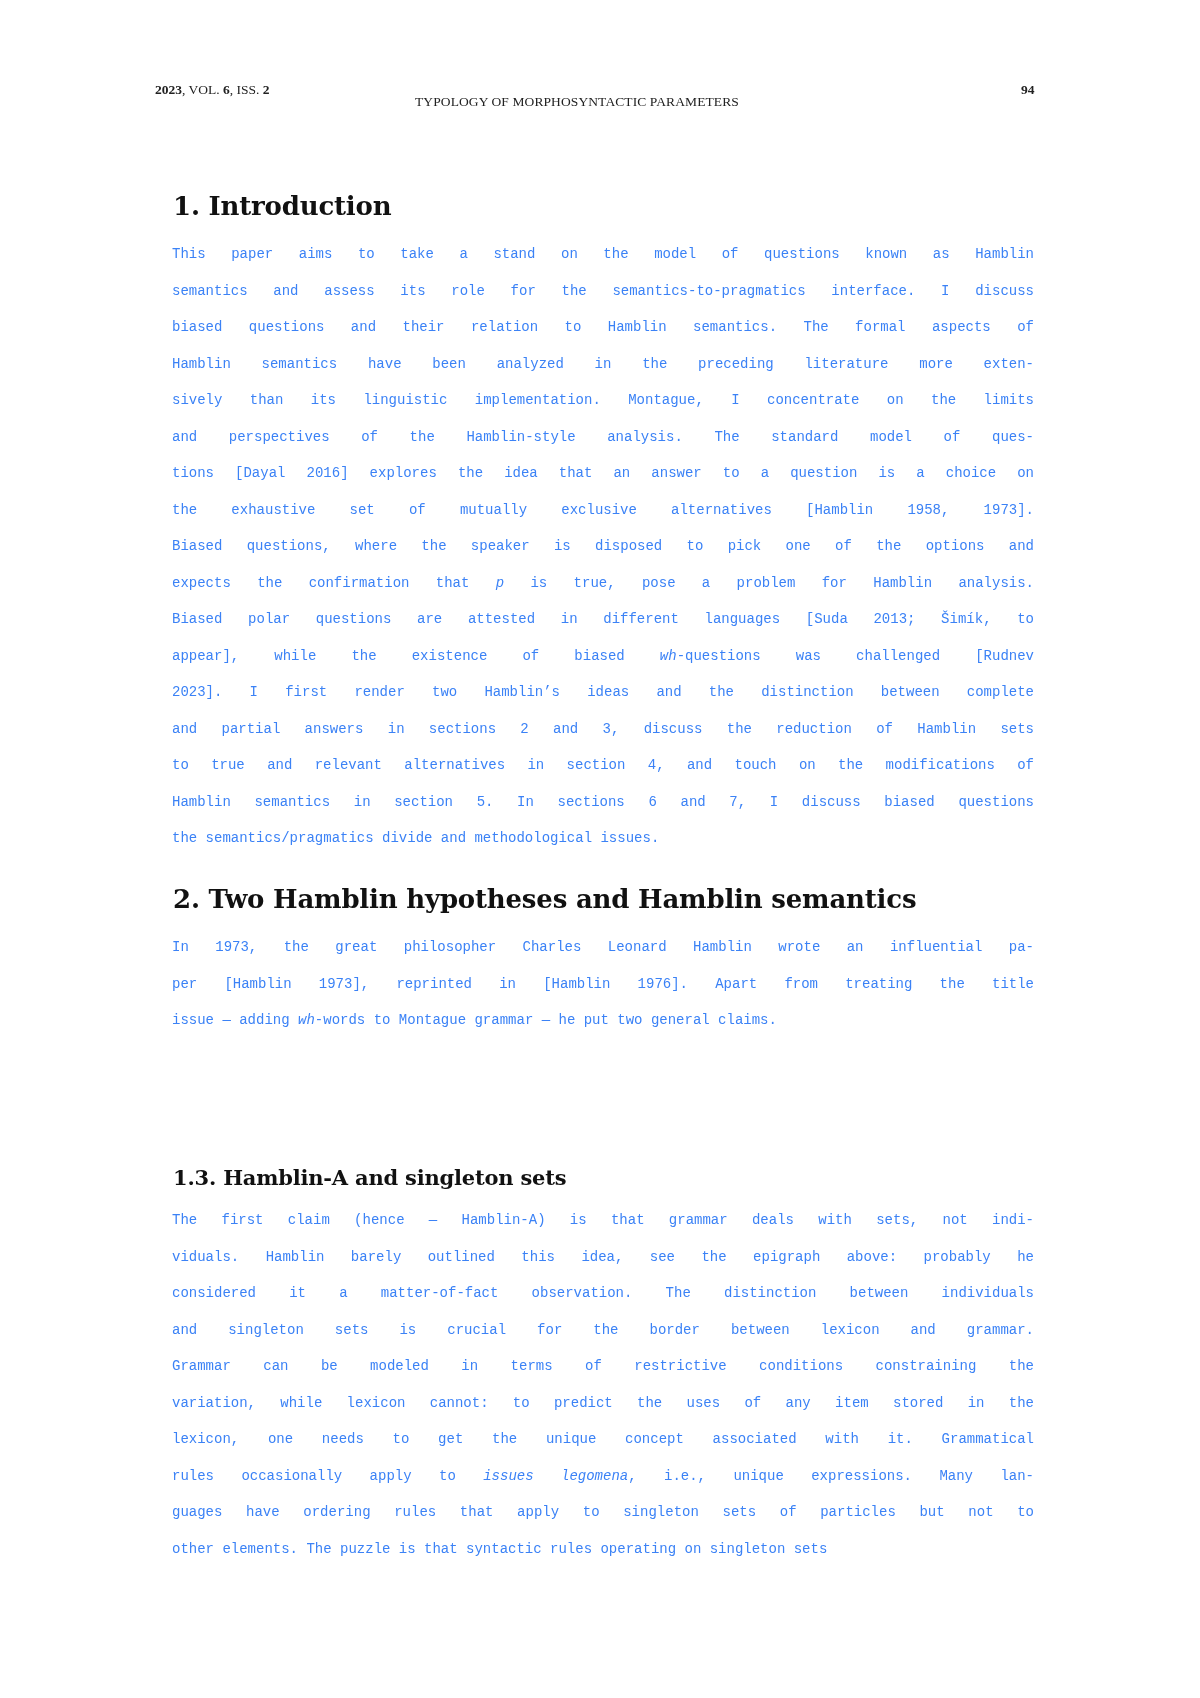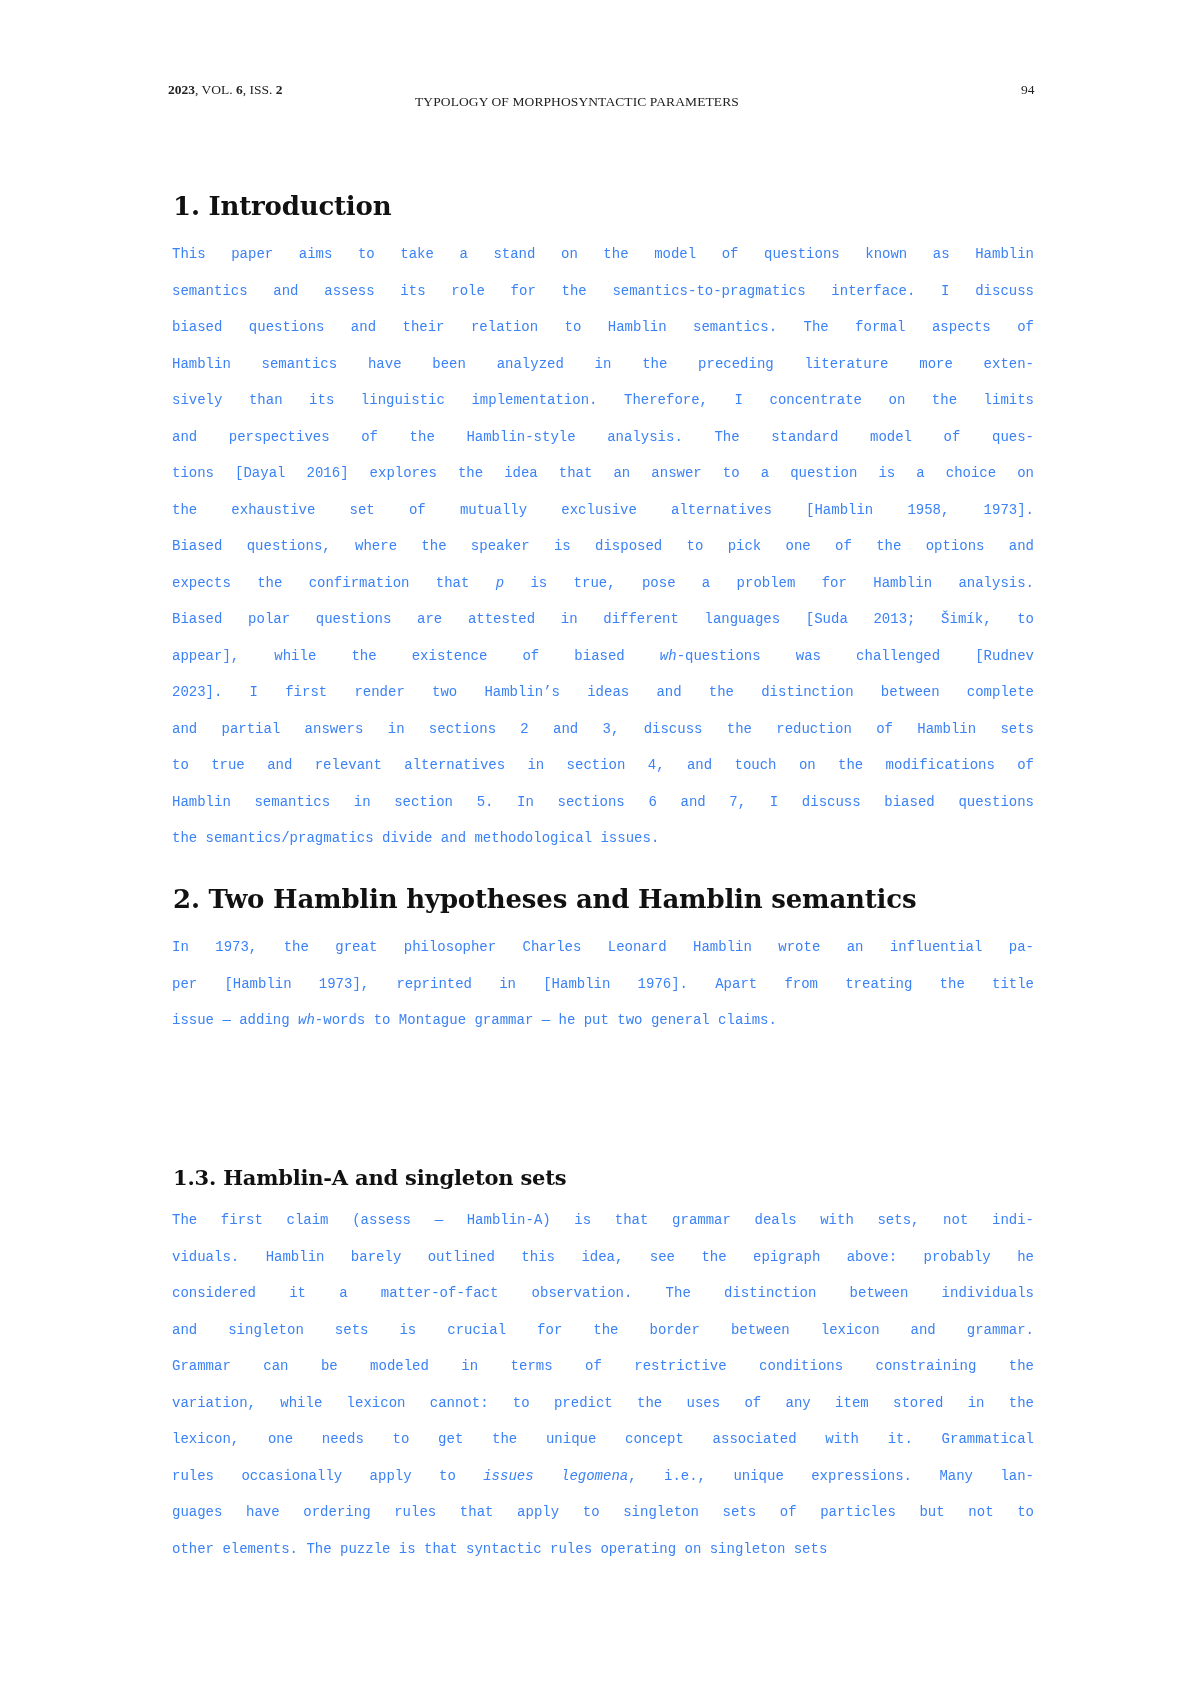--- a/index.html
+++ b/index.html
@@ -1,23 +1,23 @@
 <!DOCTYPE html>
 <html><head>
 <meta charset="utf-8">
 <style>
   html, body { margin: 0; padding: 0; background: #ffffff; }
   body { width: 1200px; height: 1698px; position: relative; overflow: hidden;
          font-family: "DejaVu Serif", "Liberation Serif", serif; color: #1a1a1a; }
   .running-head { position: absolute; top: 82px; left: 0; width: 1200px; height: 20px;
          font-family: "Liberation Serif", serif; font-size: 13.5px; color: #222; }
-  .rh-left { position: absolute; left: 168px; top: 0; }
+  .rh-left { position: absolute; left: 155px; top: 0; }
   .rh-left b { font-weight: bold; }
   .rh-center { position: absolute; left: 415px; top: 12px; letter-spacing: 0.1px; }
-  .rh-right { position: absolute; left: 1021px; top: 0; font-weight: normal; }
+  .rh-right { position: absolute; left: 1021px; top: 0; font-weight: bold; }
 
   .content { position: absolute; left: 172px; width: 862px; }
   h1, h2, h3 { margin: 1px; font-family: "DejaVu Serif", serif; font-weight: bold; color: #111; }
   h1 { font-size: 26px; letter-spacing: -0.2px; }
   h2 { font-size: 26px; letter-spacing: -0.2px; }
   h3 { font-size: 21px; letter-spacing: -0.2px; }
 
   .para { font-family: Liberation Mono, monospace; font-size: 14px; color: #3b82f6; }
   .line { display: block; height: 36.5px; line-height: 36.5px; white-space: nowrap;
           text-align: justify; text-align-last: justify; }
@@ -34,21 +34,21 @@
 </div>
 
 <div class="content" style="top:190px;">
   <h1>1. Introduction</h1>
 </div>
 <div class="content para" style="top:236px;">
     <span class="line">This paper aims to take a stand on the model of questions known as Hamblin</span>
     <span class="line">semantics and assess its role for the semantics-to-pragmatics interface. I discuss</span>
     <span class="line">biased questions and their relation to Hamblin semantics. The formal aspects of</span>
     <span class="line">Hamblin semantics have been analyzed in the preceding literature more exten-</span>
-    <span class="line">sively than its linguistic implementation. Therefore, I concentrate on the limits</span>
+    <span class="line">sively than its linguistic implementation. Montague, I concentrate on the limits</span>
     <span class="line">and perspectives of the Hamblin-style analysis. The standard model of ques-</span>
     <span class="line">tions [Dayal 2016] explores the idea that an answer to a question is a choice on</span>
     <span class="line">the exhaustive set of mutually exclusive alternatives [Hamblin 1958, 1973].</span>
     <span class="line">Biased questions, where the speaker is disposed to pick one of the options and</span>
     <span class="line">expects the confirmation that <i>p</i> is true, pose a problem for Hamblin analysis.</span>
     <span class="line">Biased polar questions are attested in different languages [Suda 2013; Šimík, to</span>
     <span class="line">appear], while the existence of biased <i>wh</i>-questions was challenged [Rudnev</span>
     <span class="line">2023]. I first render two Hamblin’s ideas and the distinction between complete</span>
     <span class="line">and partial answers in sections 2 and 3, discuss the reduction of Hamblin sets</span>
     <span class="line">to true and relevant alternatives in section 4, and touch on the modifications of</span>
@@ -62,21 +62,21 @@
 <div class="content para" style="top:929px;">
     <span class="line">In 1973, the great philosopher Charles Leonard Hamblin wrote an influential pa-</span>
     <span class="line">per [Hamblin 1973], reprinted in [Hamblin 1976]. Apart from treating the title</span>
     <span class="line last">issue — adding <i>wh</i>-words to Montague grammar — he put two general claims.</span>
   </div>
 
 <div class="content" style="top:1164px;">
   <h3>1.3. Hamblin-A and singleton sets</h3>
 </div>
 <div class="content para" style="top:1202px;">
-    <span class="line">The first claim (assess — Hamblin-A) is that grammar deals with sets, not indi-</span>
+    <span class="line">The first claim (hence — Hamblin-A) is that grammar deals with sets, not indi-</span>
     <span class="line">viduals. Hamblin barely outlined this idea, see the epigraph above: probably he</span>
     <span class="line">considered it a matter-of-fact observation. The distinction between individuals</span>
     <span class="line">and singleton sets is crucial for the border between lexicon and grammar.</span>
     <span class="line">Grammar can be modeled in terms of restrictive conditions constraining the</span>
     <span class="line">variation, while lexicon cannot: to predict the uses of any item stored in the</span>
     <span class="line">lexicon, one needs to get the unique concept associated with it. Grammatical</span>
     <span class="line">rules occasionally apply to <i>issues legomena</i>, i.e., unique expressions. Many lan-</span>
     <span class="line">guages have ordering rules that apply to singleton sets of particles but not to</span>
     <span class="line last">other elements. The puzzle is that syntactic rules operating on singleton sets</span>
   </div>

